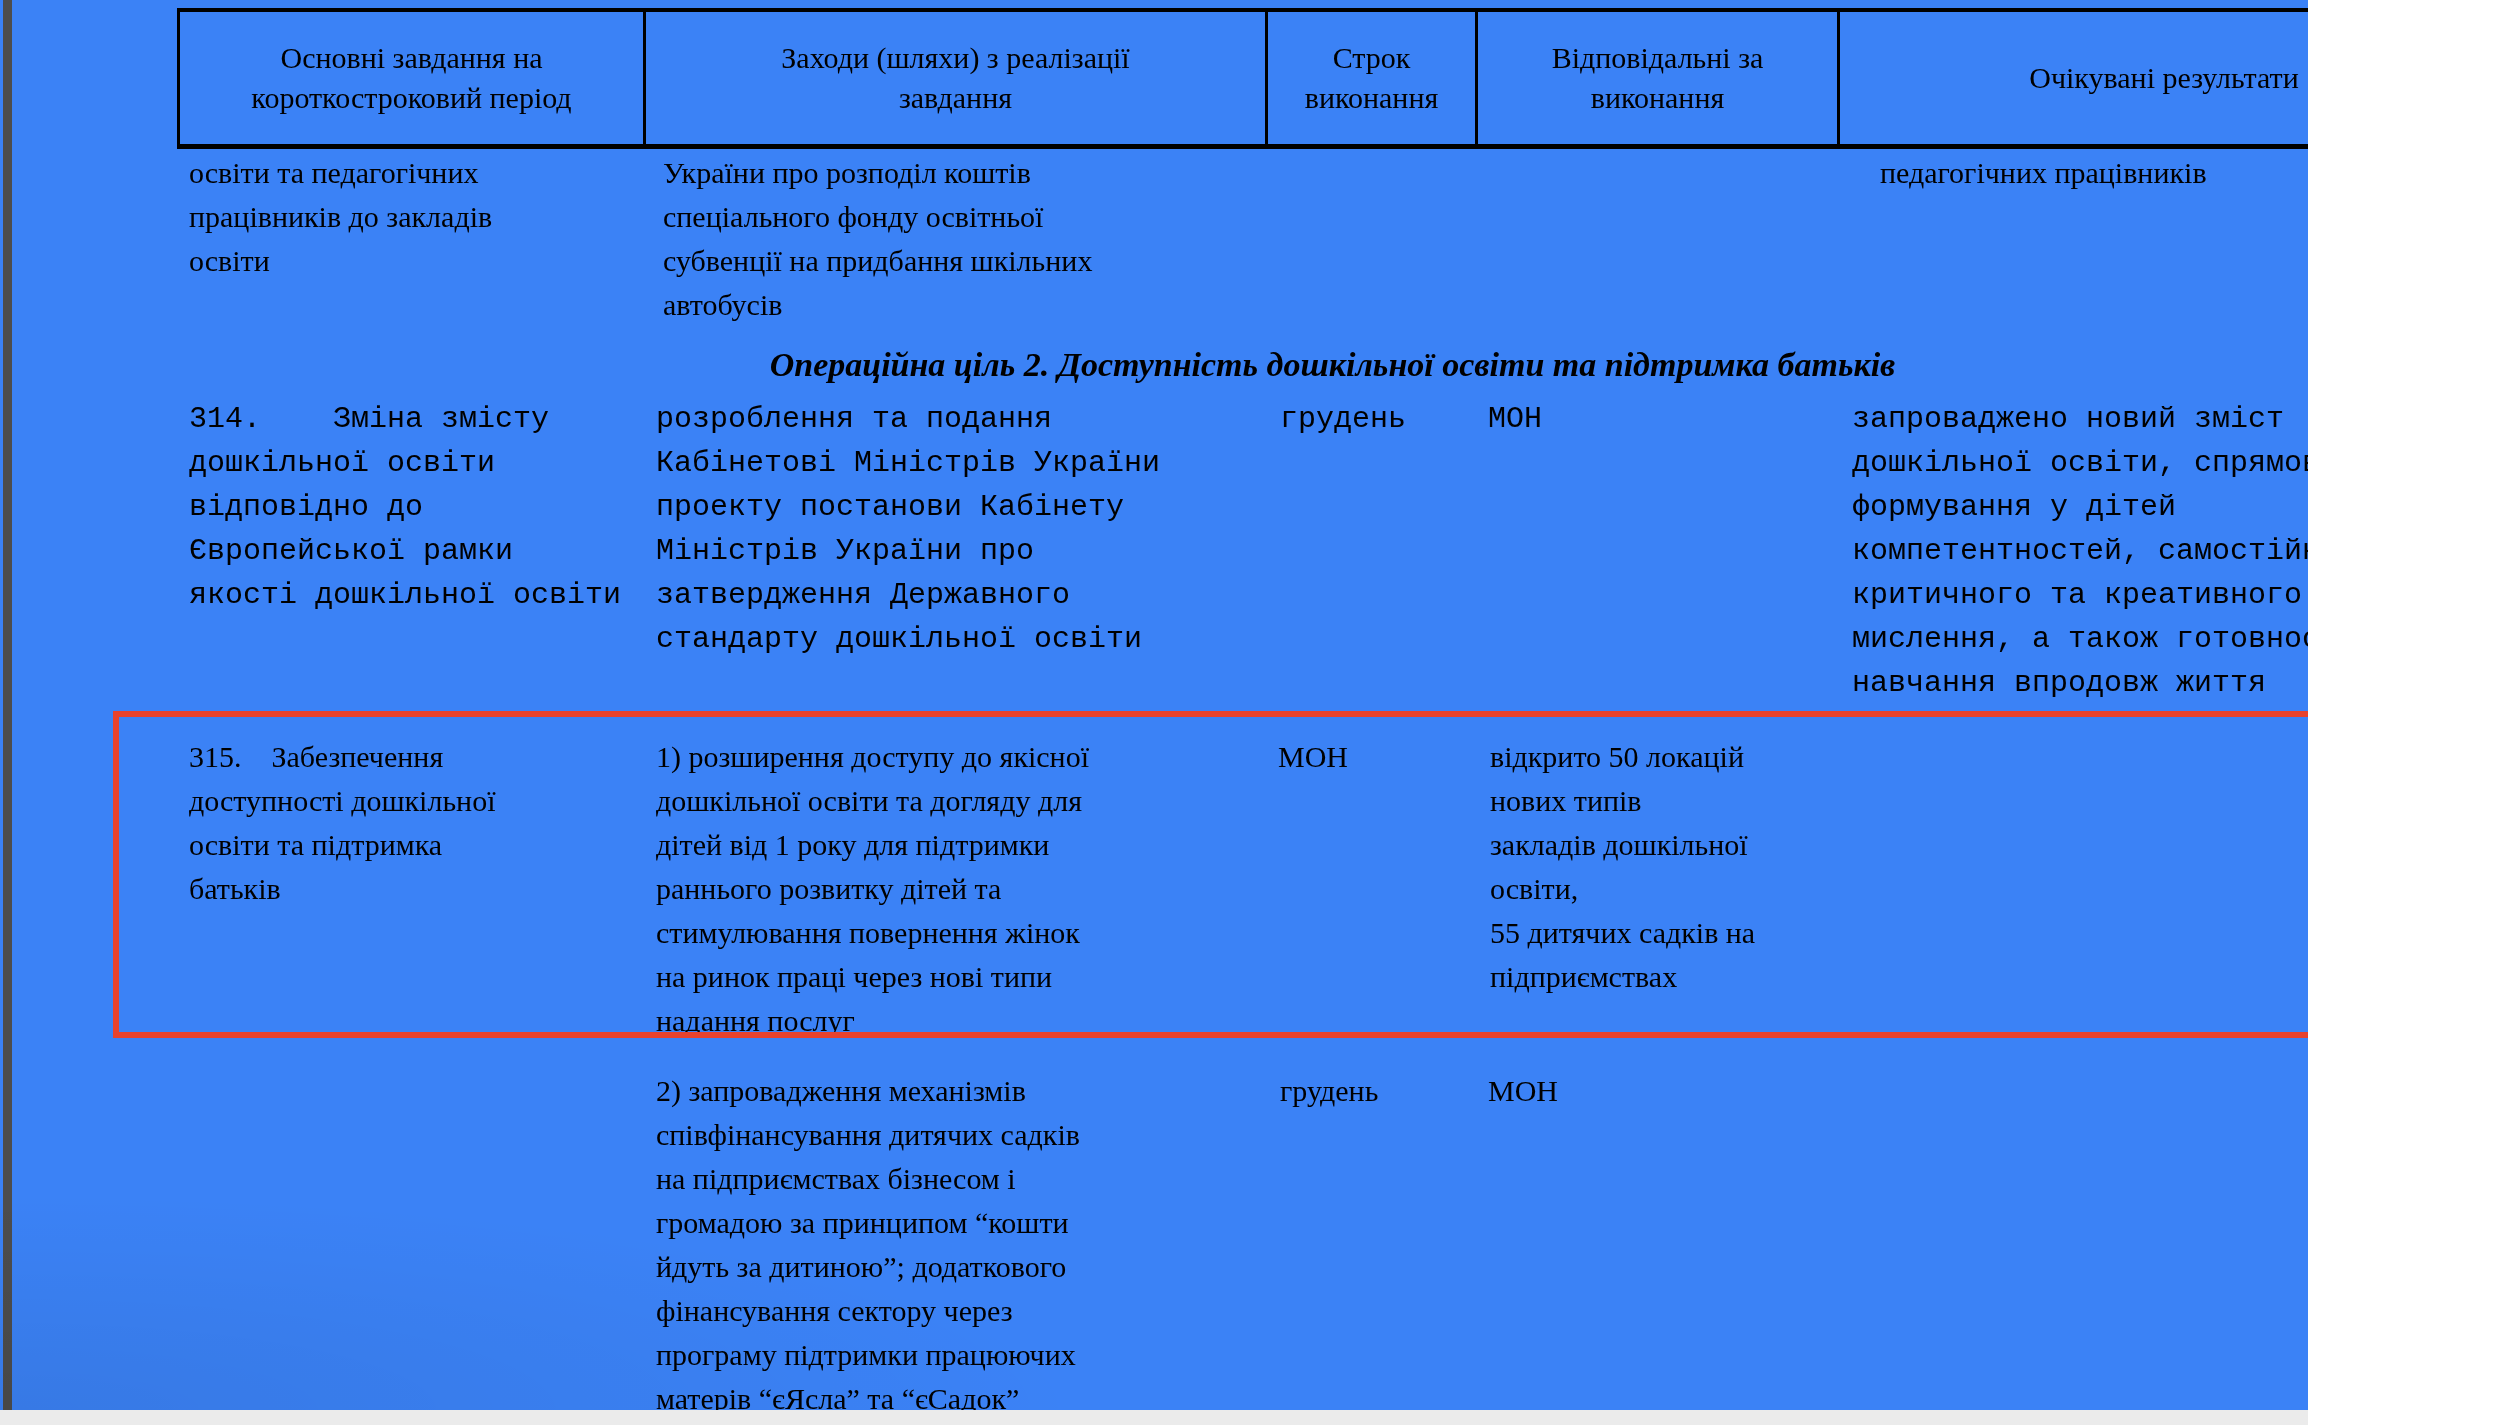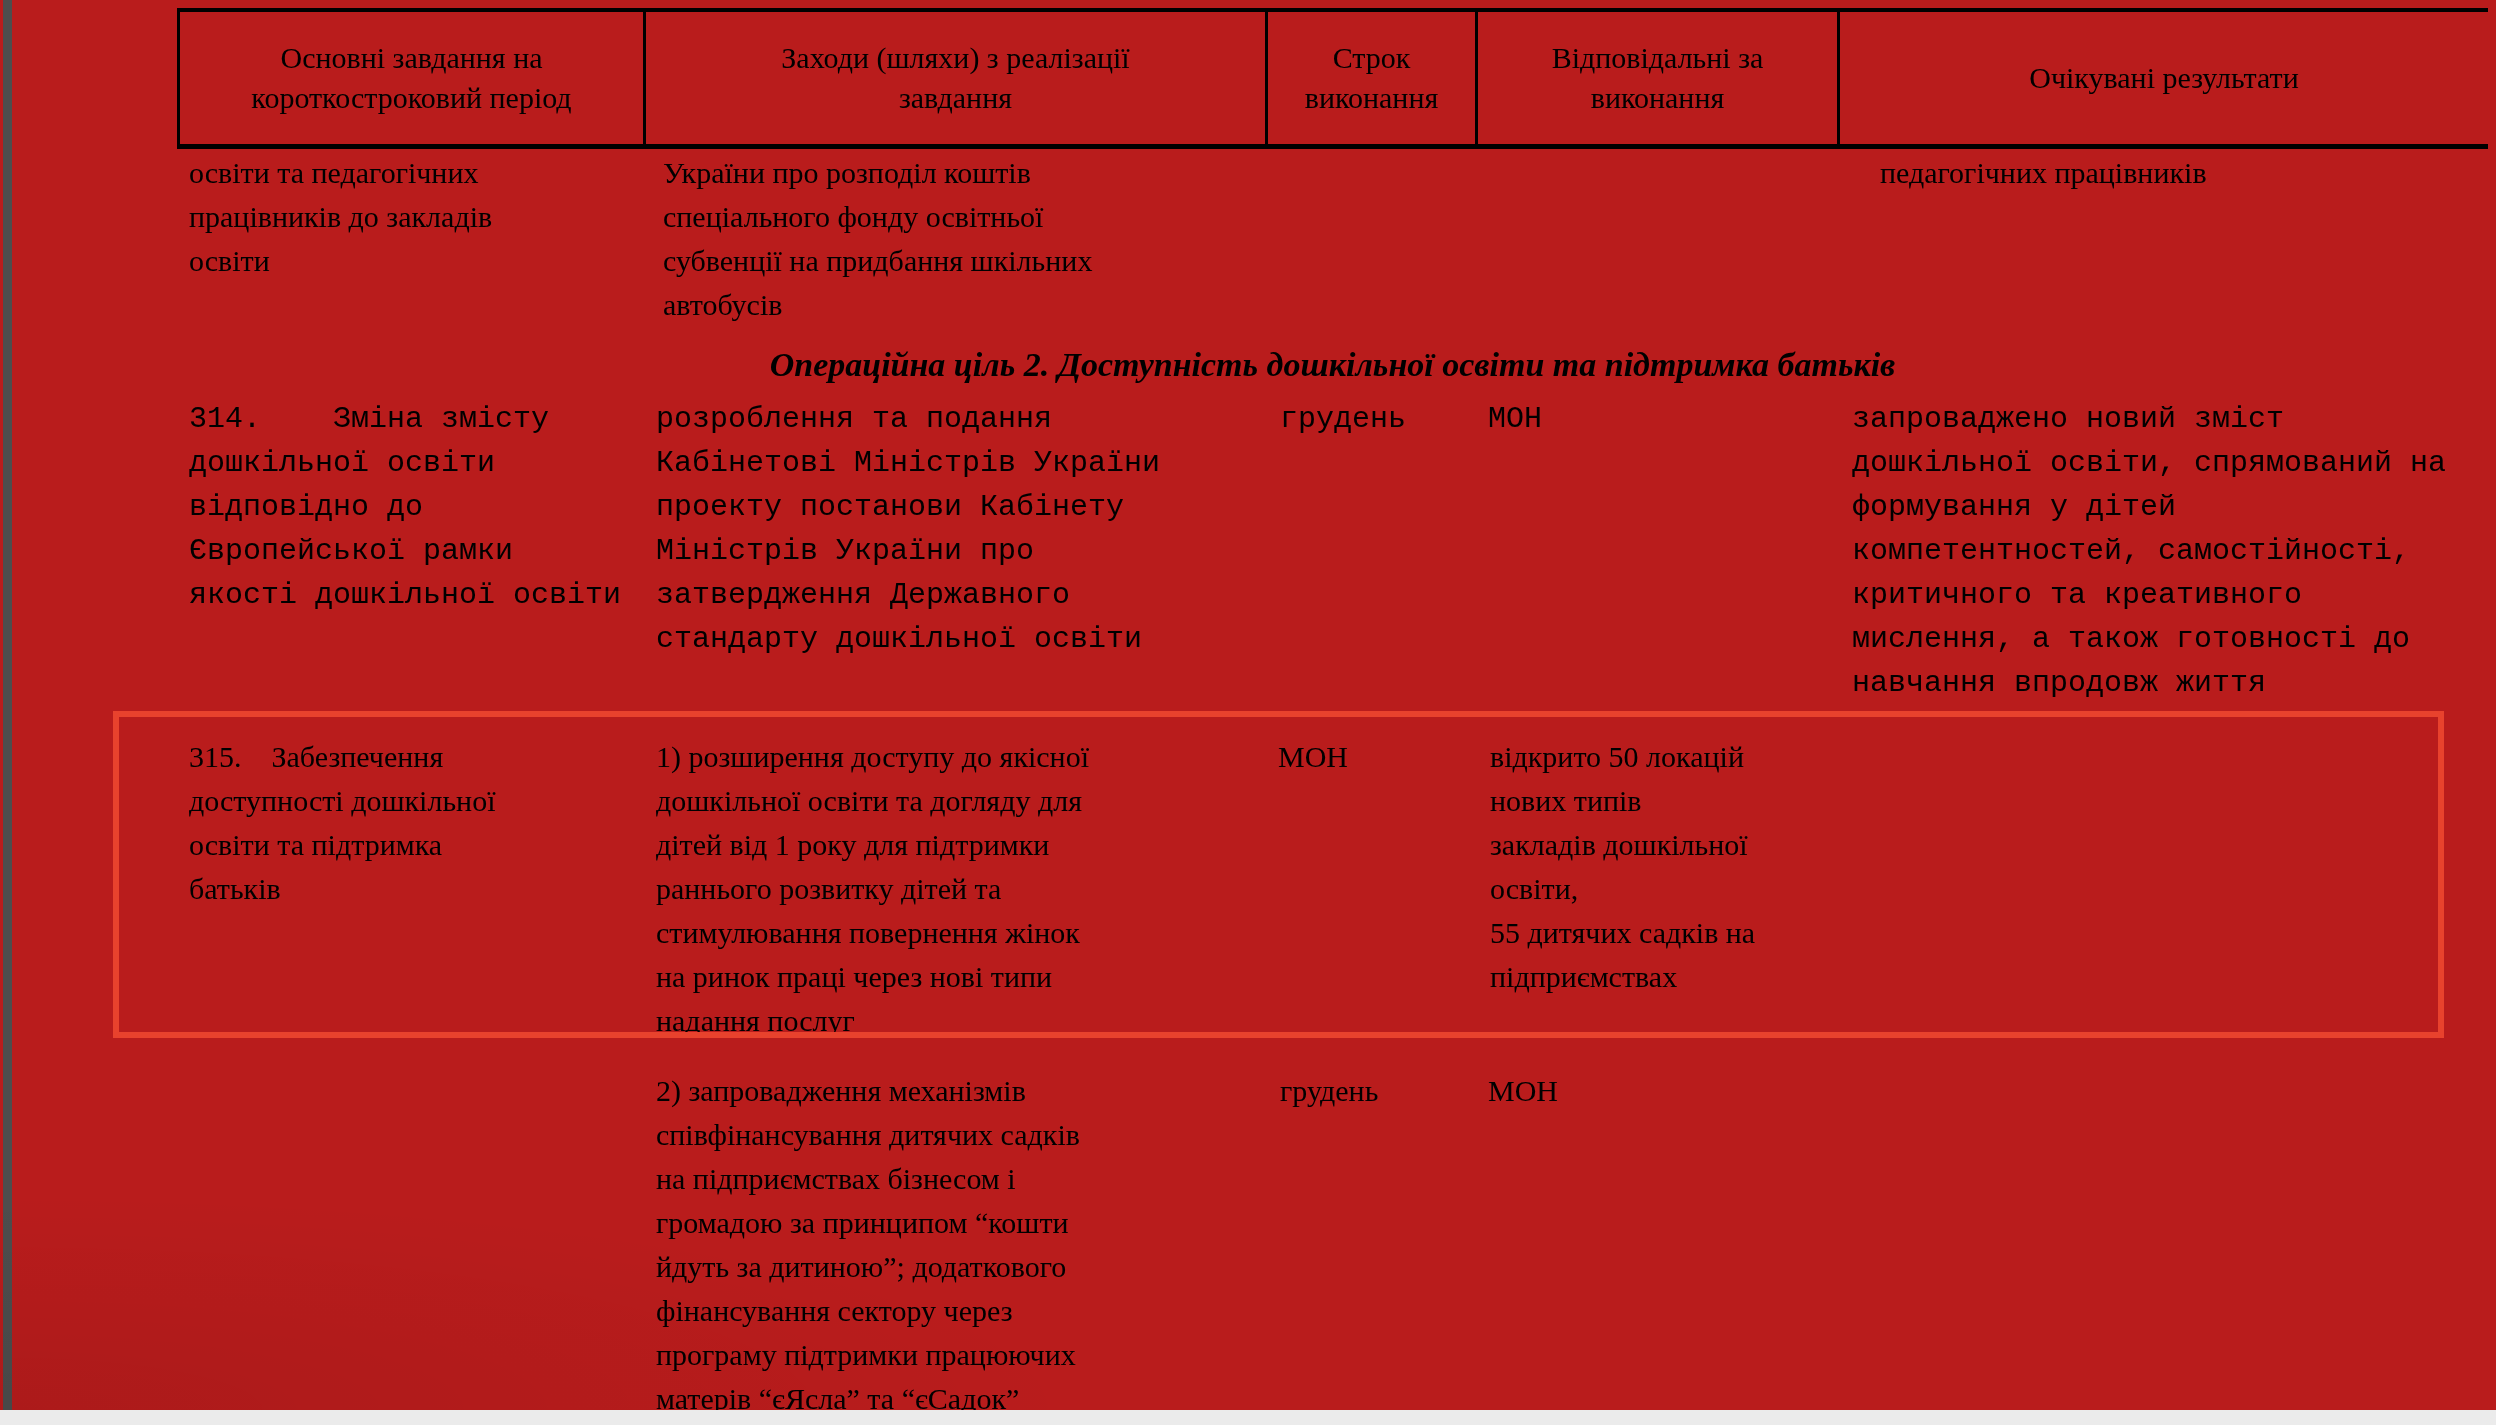--- a/index.html
+++ b/index.html
@@ -1,22 +1,22 @@
 <!DOCTYPE html>
 <html lang="uk"><head>
 <meta charset="utf-8">
 <style>
   * { margin:0; padding:0; box-sizing:border-box; }
   html,body { background:#ffffff; }
   body { font-family:"Liberation Serif","DejaVu Serif",serif; color:#000; }
 
   #screen{
     position:relative;
-    width:2496px; height:1425px;
-    background:#b91c1c;
+    width:2308px; height:1425px;
+    background:#3b82f6;
     overflow:hidden;
   }
 
   
   .left-bar{
     position:absolute; left:3px; top:0;
     width:9px; height:100%;
     background:#4d4d4d;
   }
 

